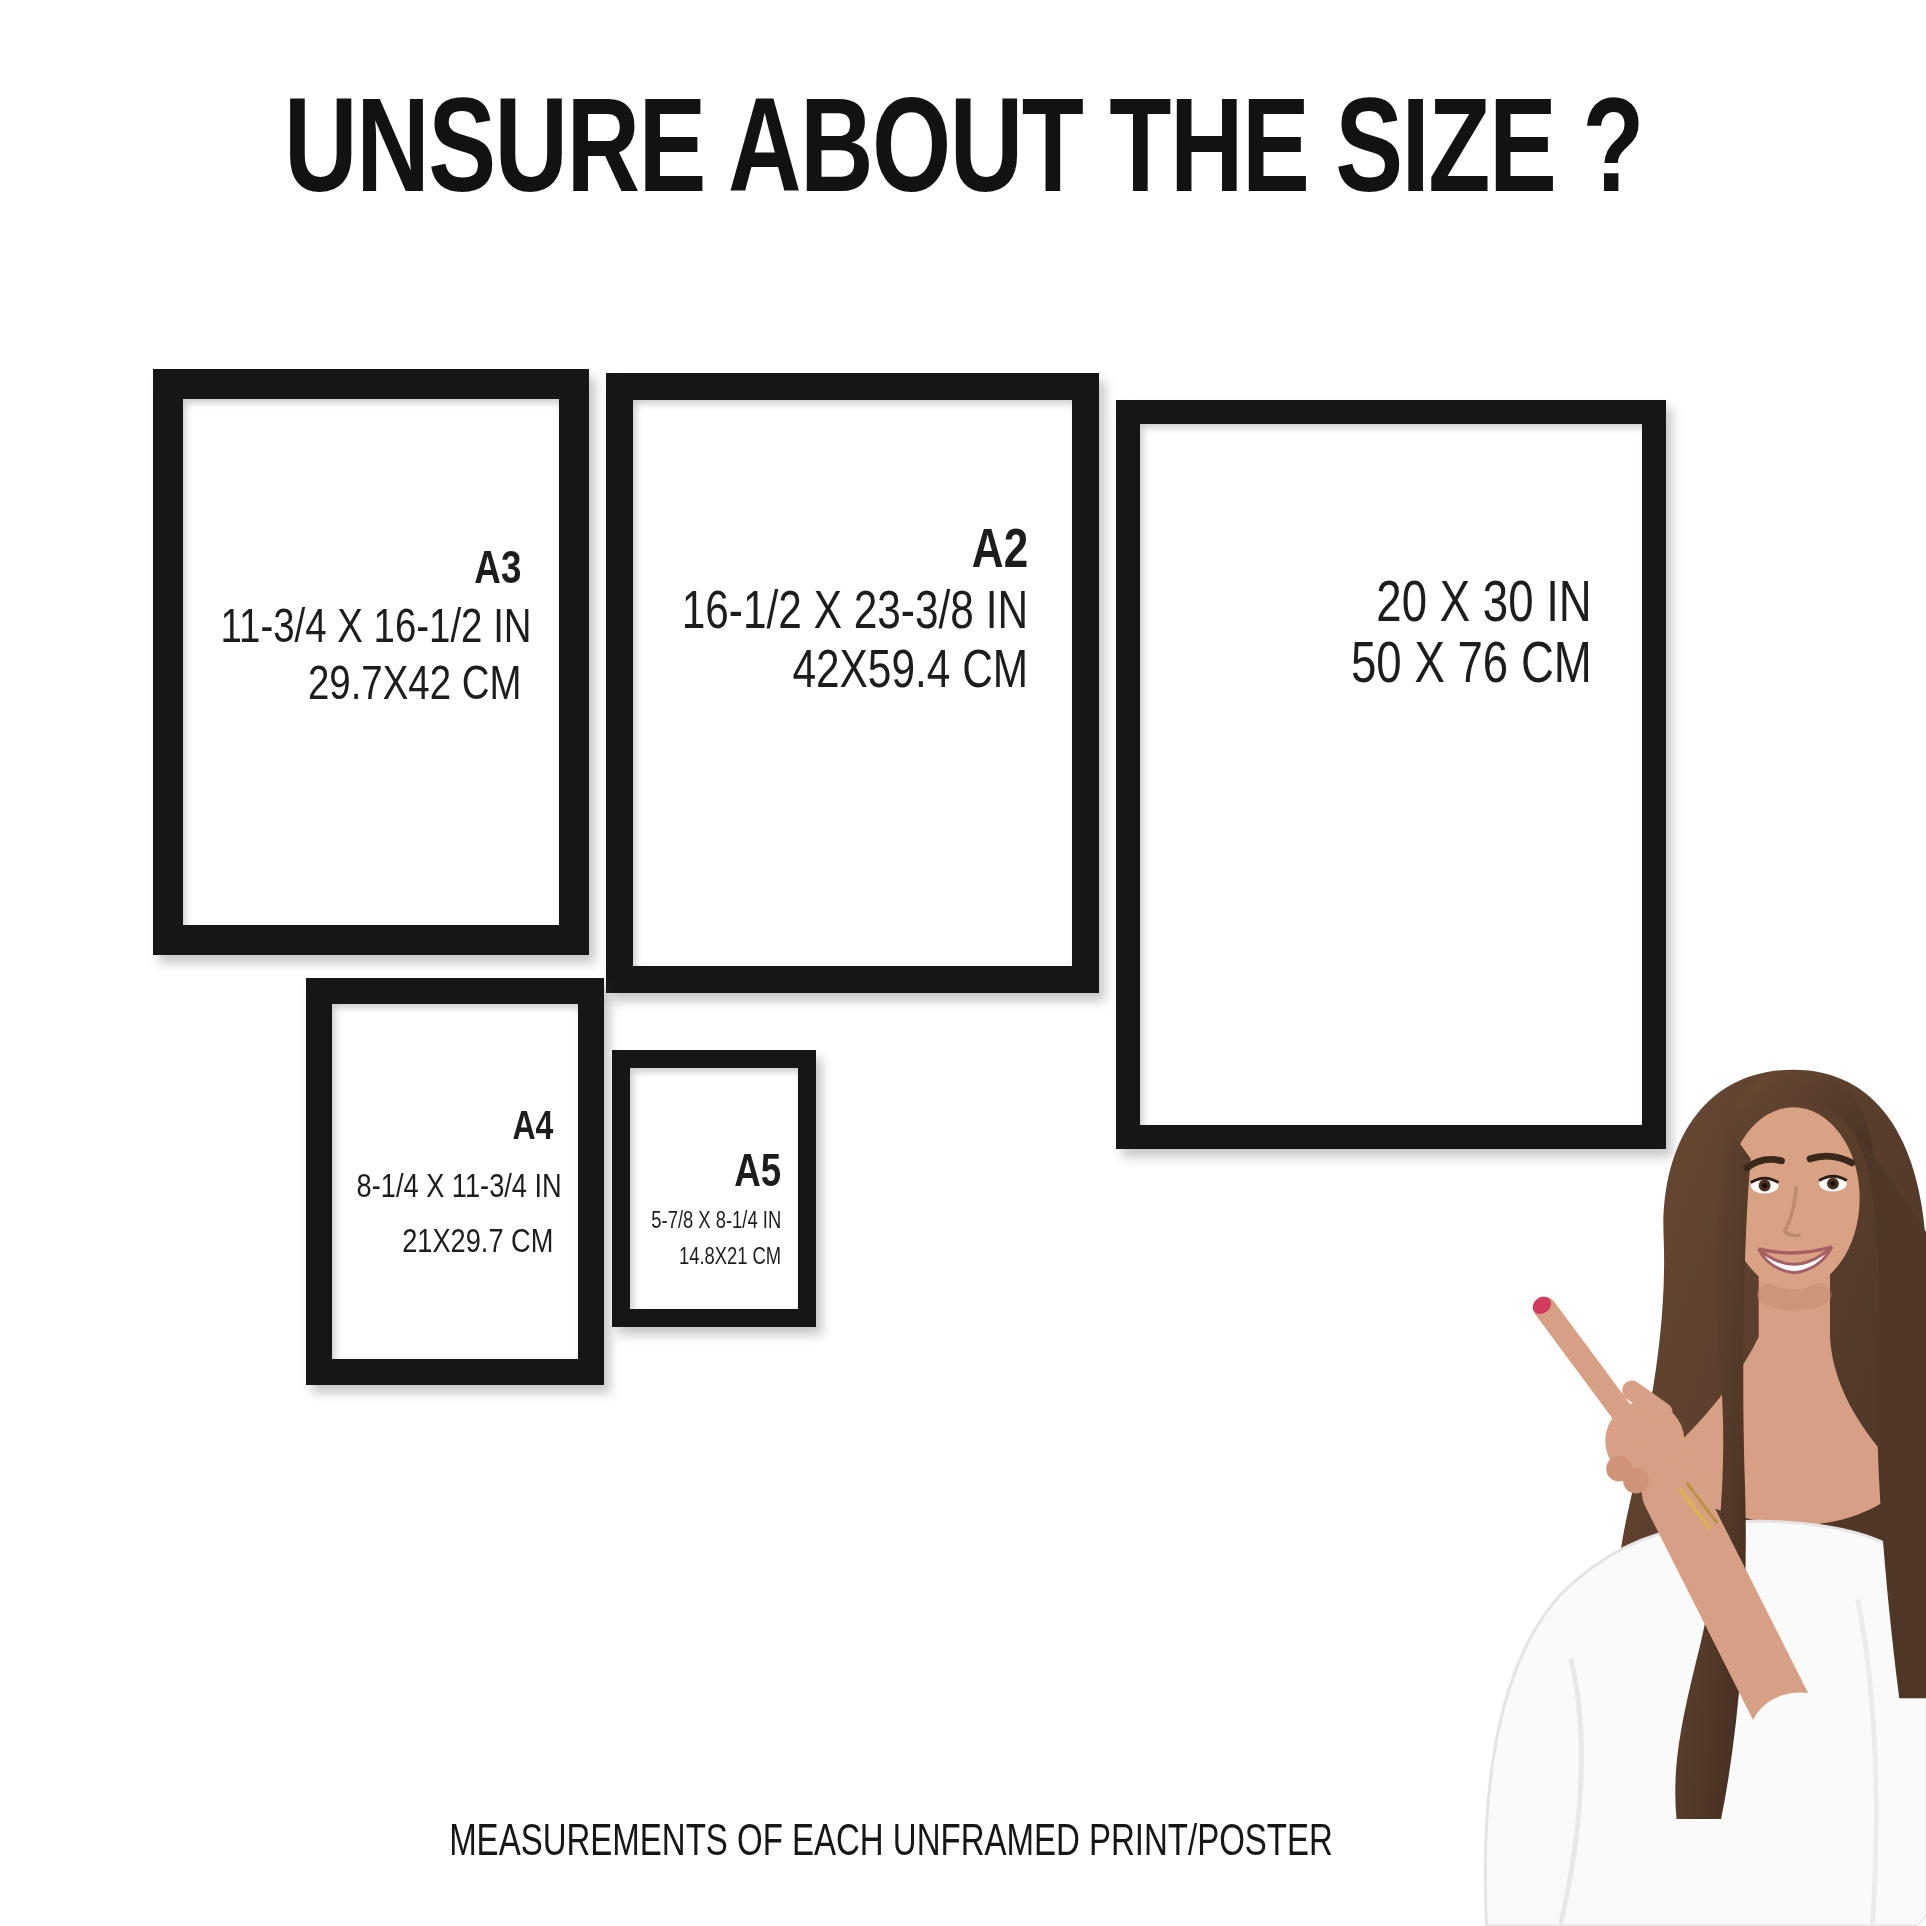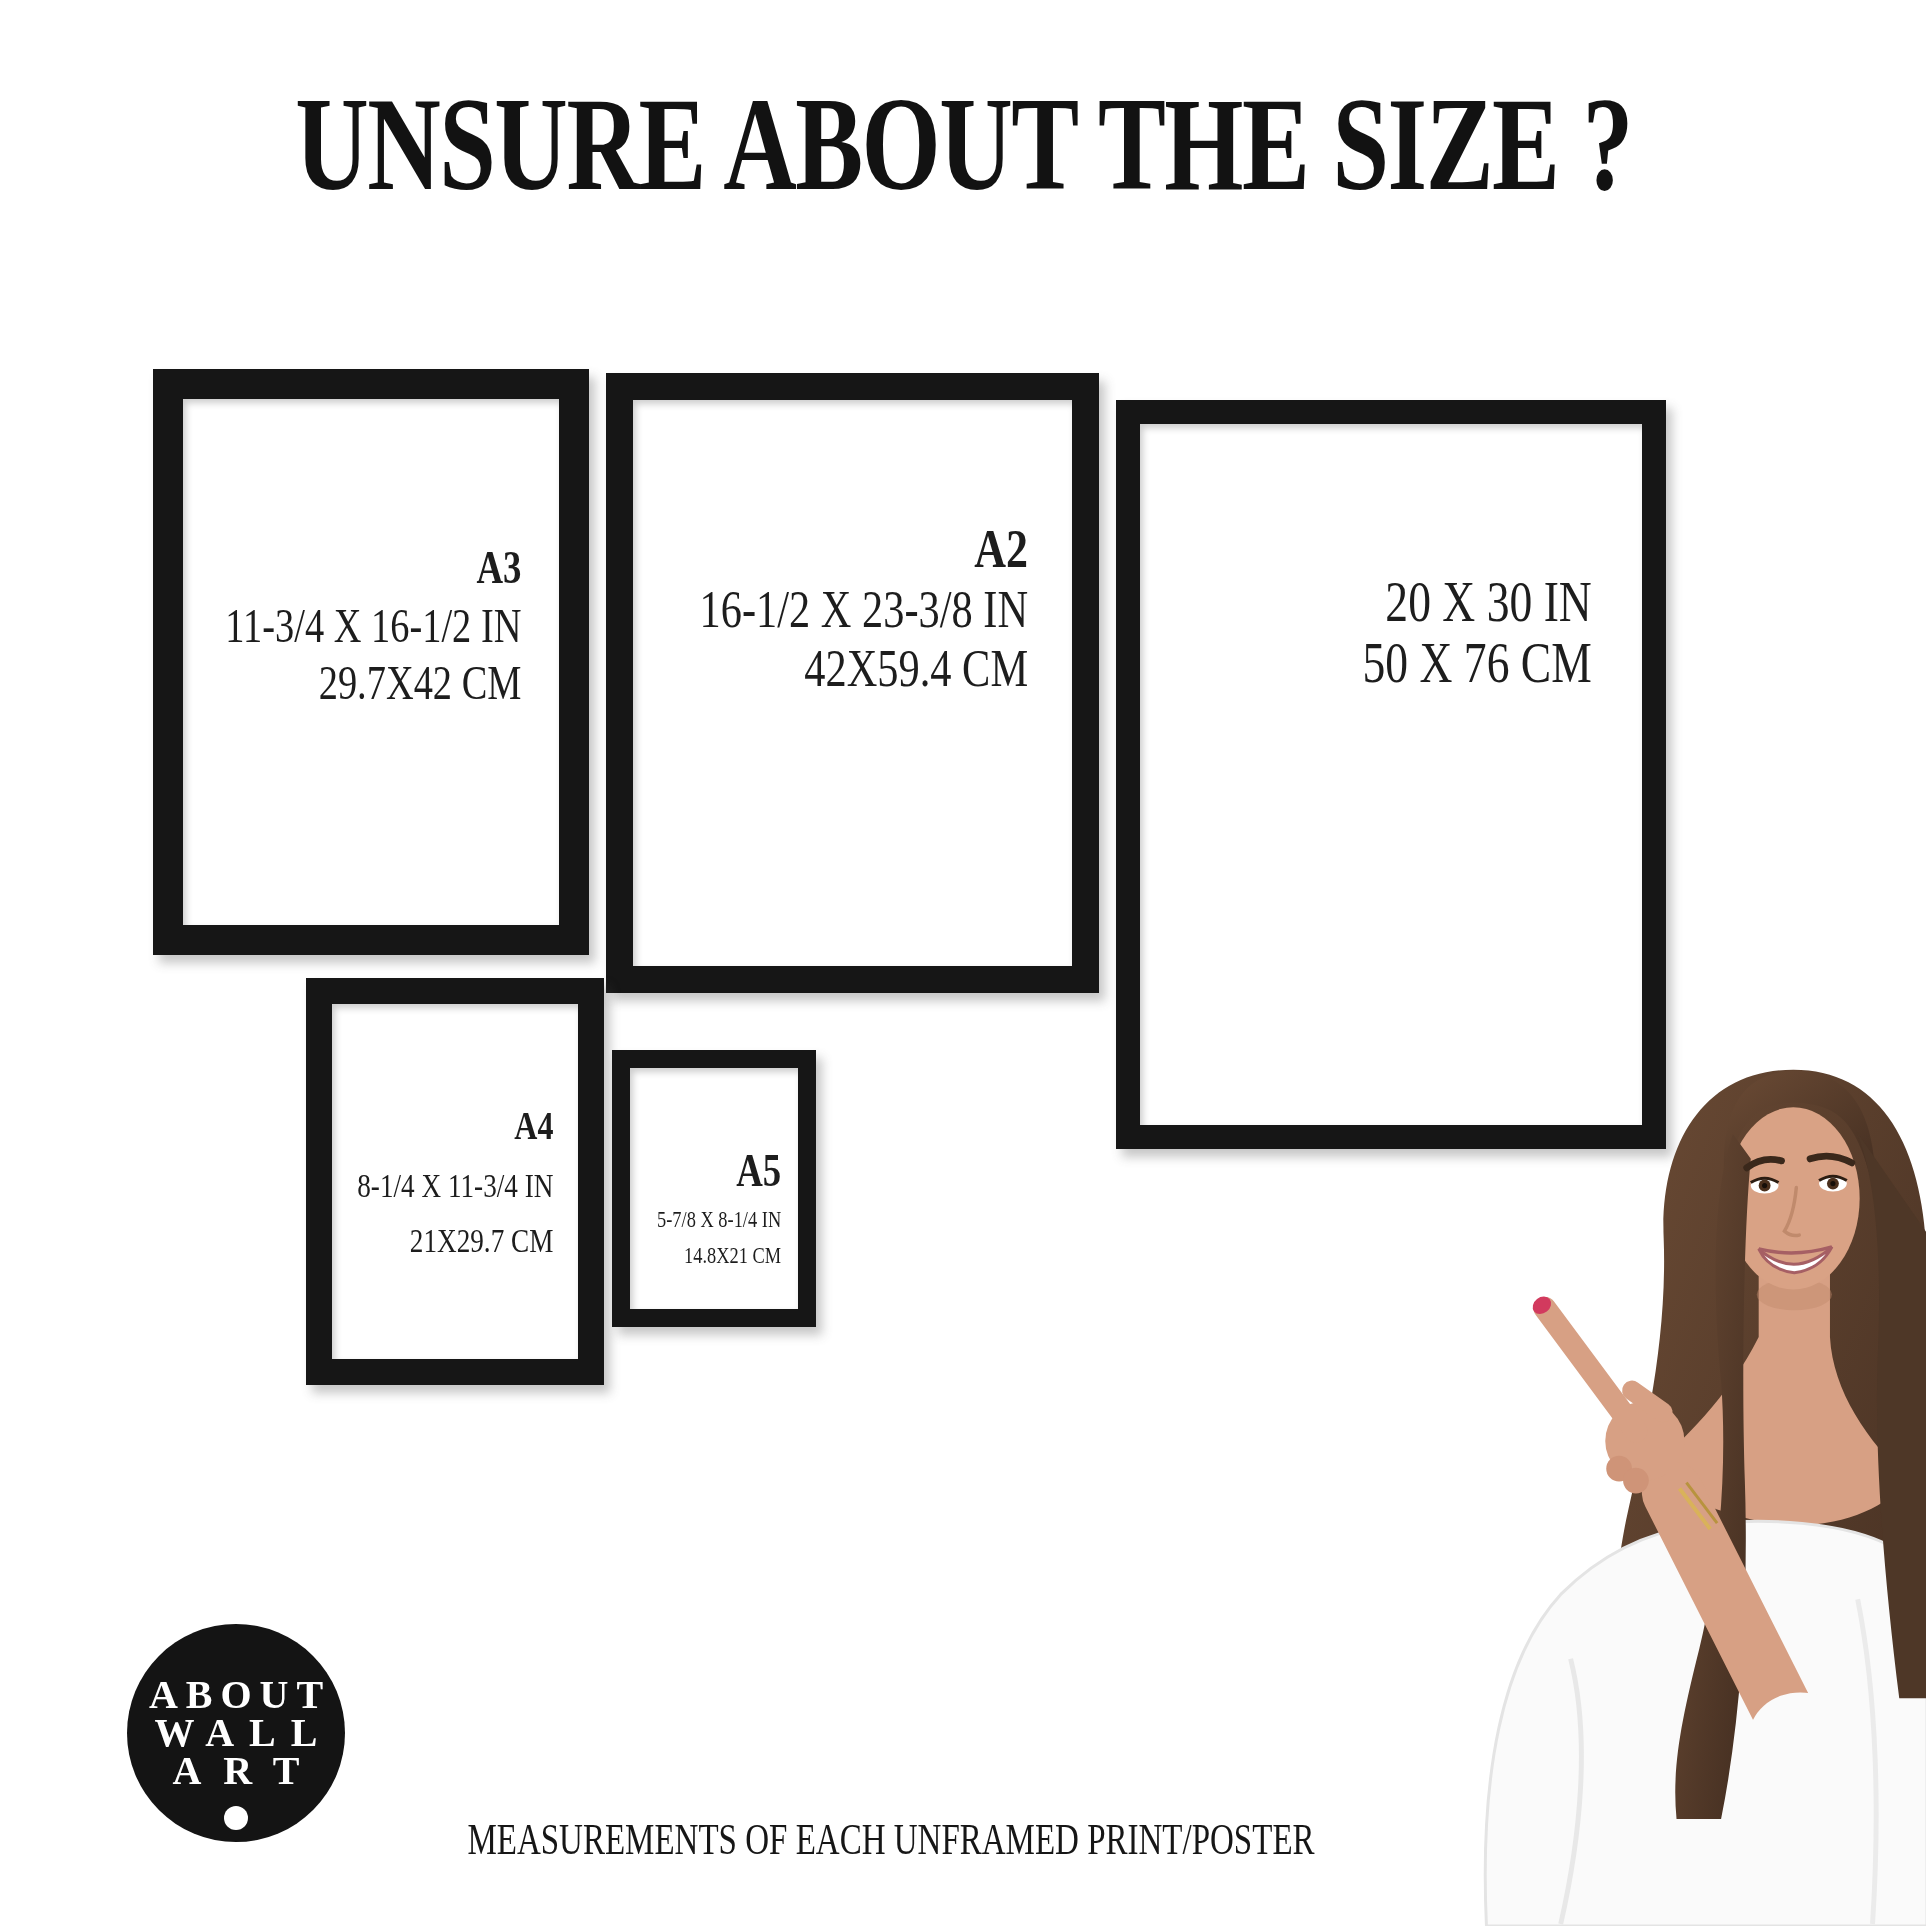--- a/index.html
+++ b/index.html
@@ -1,18 +1,18 @@
 <!DOCTYPE html>
 <html><head>
 <meta charset="utf-8">
 <style>
   html,body { margin:0; padding:0; background:#fff; }
   .canvas {
     position:relative; width:1927px; height:1927px; overflow:hidden;
-    background:#ffffff; font-family:Liberation Serif, serif; color:#1d1d1d;
+    background:#ffffff; font-family:Liberation Sans, sans-serif; color:#1d1d1d;border-radius:19px;
   }
 
   
   .title {
     position:absolute; top:71px; left:0; width:1927px;
     text-align:center; font-weight:700; font-size:134px; line-height:1.1;
     letter-spacing:-2px; white-space:nowrap;
     transform:scaleX(0.76); transform-origin:center;
     color:#121212;
   }
@@ -121,26 +121,20 @@
   </div>
 
   <div class="frame frame-a5">
     <div class="frame-text">
       <div class="flabel cond">A5</div>
       <div class="fline cond">5-7/8 X 8-1/4 IN</div>
       <div class="fline cond">14.8X21 CM</div>
     </div>
   </div>
 
-  <div class="logo">
-    <div class="logo-line ls-about">ABOUT</div>
-    <div class="logo-line ls-wall">WALL</div>
-    <div class="logo-line ls-art">ART</div>
-    <div class="logo-dot"></div>
-  </div>
 
   <div class="caption">MEASUREMENTS OF EACH UNFRAMED PRINT/POSTER</div>
 
   <svg class="woman" viewBox="0 0 500 890" aria-hidden="true">
     <defs>
       <linearGradient id="hairg" x1="0" y1="0" x2="1" y2="1">
         <stop offset="0" stop-color="#6b4b35"></stop>
         <stop offset="1" stop-color="#422d20"></stop>
       </linearGradient>
     </defs>

